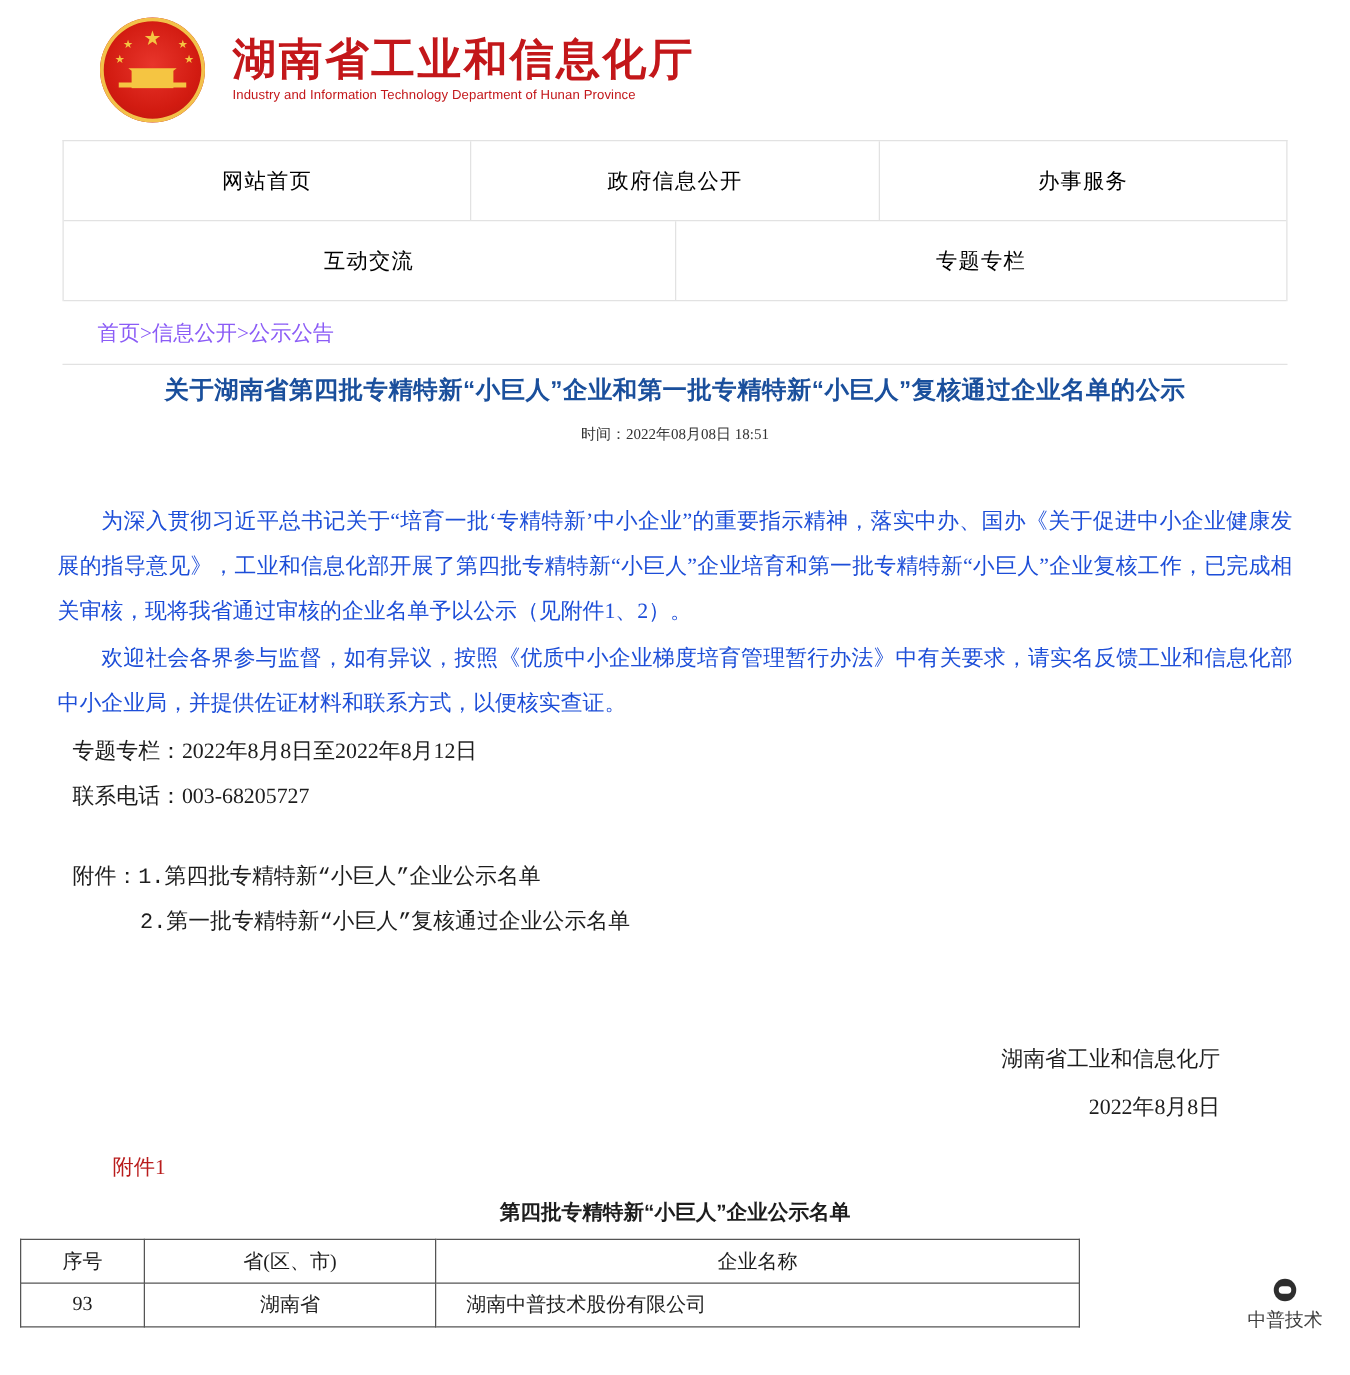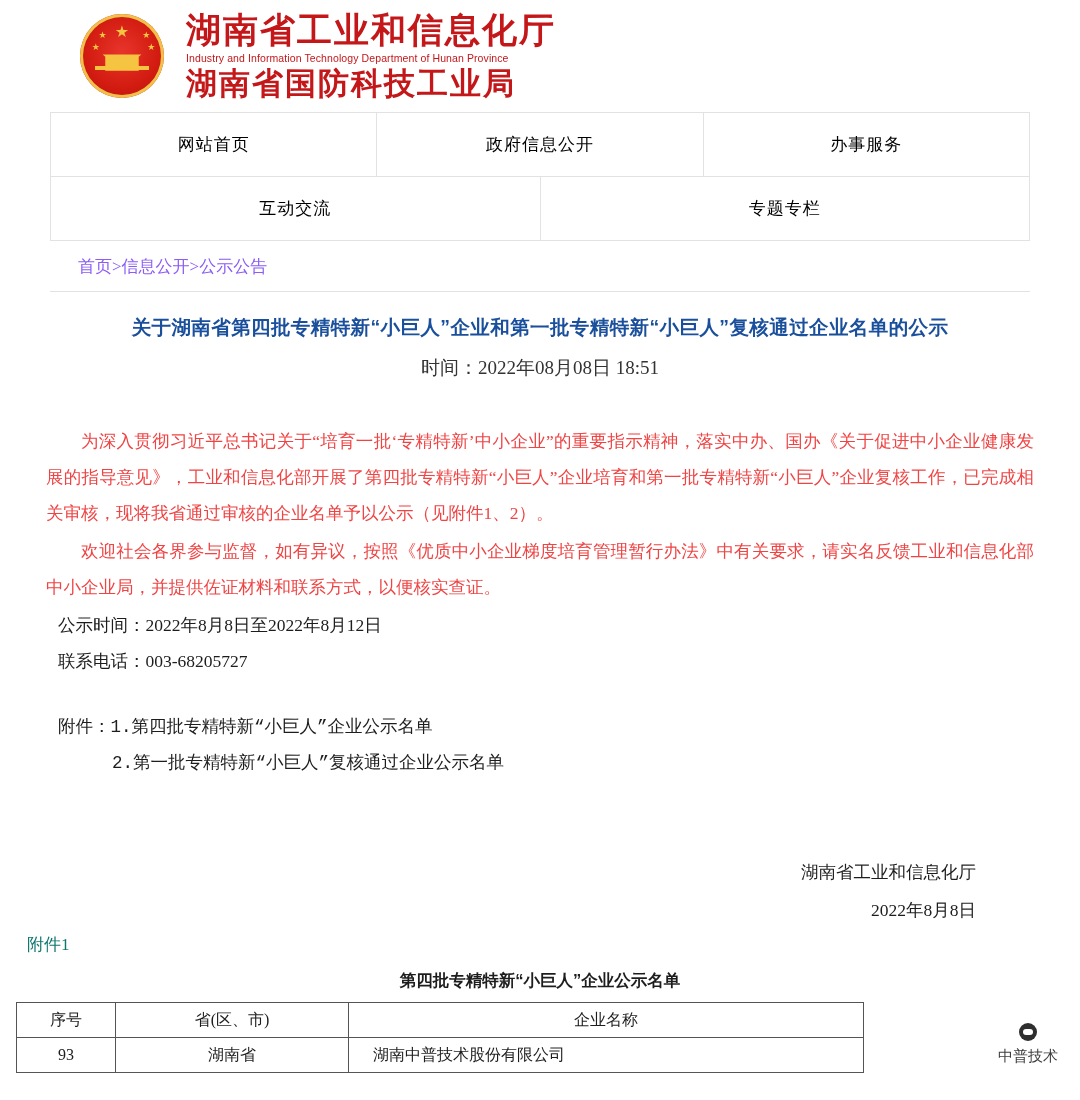--- a/index.html
+++ b/index.html
@@ -132,37 +132,37 @@
 
   
   .article {
     padding: 0 46px;
   }
   .doc-title {
     color: #1a4f9c;
     font-size: 19.5px;
     font-weight: bold;
     text-align: center;
-    margin: 22px 0 0 0;
+    margin: 6px 0 0 0;
     letter-spacing: 0.4px;
     font-family: "Liberation Sans", sans-serif;
   }
   .doc-time {
     text-align: center;
-    font-size: 19px;
+    font-size: 12px;
     color: #333;
     margin-top: 14px;
     font-family: "Liberation Serif", serif;
   }
 
   .body-text {
     margin-top: 42px;
     font-size: 17.5px;
     line-height: 36px;
-    color: #ef4444;
+    color: #1d4ed8;
     font-family: "Liberation Serif", serif;
   }
   .body-text p {
     margin: 0 0 2px 0;
     text-align: justify;
   }
   .indent { text-indent: 2em; }
 
   .meta-line {
     font-size: 17.5px;
@@ -188,24 +188,24 @@
     margin-top: 72px;
     text-align: right;
     padding-right: 58px;
     font-size: 17.5px;
     line-height: 38px;
     color: #1d1d1d;
     font-family: "Liberation Serif", serif;
   }
 
   .attach-label {
-    margin-top: 4px;
-    padding-left: 27px;
+    margin-top: 18px;
+    padding-left: 90px;
     font-size: 17px;
-    color: #0f766e;
+    color: #b91c1c;
     font-family: "Liberation Serif", serif;
   }
 
   .table-title {
     text-align: center;
     font-size: 16.5px;
     font-weight: bold;
     margin-top: 14px;
     color: #1d1d1d;
     font-family: "Liberation Sans", sans-serif;
@@ -271,21 +271,20 @@
       <span class="star s1">★</span>
       <span class="star s2">★</span>
       <span class="star s3">★</span>
       <span class="star s4">★</span>
       <span class="gate"></span>
       <span class="bar"></span>
     </div>
     <div class="titles">
       <div class="title-cn-1">湖南省工业和信息化厅</div>
       <div class="title-en">Industry and Information Technology Department of Hunan Province</div>
-      <div class="title-cn-2">湖南省国防科技工业局</div>
     </div>
   </div>
 
   <div class="nav">
     <div class="nav-row">
       <div class="nav-item">网站首页</div>
       <div class="nav-item">政府信息公开</div>
       <div class="nav-item">办事服务</div>
     </div>
     <div class="nav-row">
@@ -298,21 +297,21 @@
 
   <div class="article">
     <div class="doc-title">关于湖南省第四批专精特新“小巨人”企业和第一批专精特新“小巨人”复核通过企业名单的公示</div>
     <div class="doc-time">时间：2022年08月08日 18:51</div>
 
     <div class="body-text">
       <p class="indent">为深入贯彻习近平总书记关于“培育一批‘专精特新’中小企业”的重要指示精神，落实中办、国办《关于促进中小企业健康发展的指导意见》，工业和信息化部开展了第四批专精特新“小巨人”企业培育和第一批专精特新“小巨人”企业复核工作，已完成相关审核，现将我省通过审核的企业名单予以公示（见附件1、2）。</p>
       <p class="indent">欢迎社会各界参与监督，如有异议，按照《优质中小企业梯度培育管理暂行办法》中有关要求，请实名反馈工业和信息化部中小企业局，并提供佐证材料和联系方式，以便核实查证。</p>
     </div>
 
-    <div class="meta-line">公示时间：2022年8月8日至2022年8月12日</div>
+    <div class="meta-line">专题专栏：2022年8月8日至2022年8月12日</div>
     <div class="meta-line">联系电话：003-68205727</div>
 
     <div class="attach-block">
       <div>
         <span>附件：</span><span>1.第四批专精特新“小巨人”企业公示名单</span>
       </div>
       <div class="sub">2.第一批专精特新“小巨人”复核通过企业公示名单</div>
     </div>
 
     <div class="signature">

